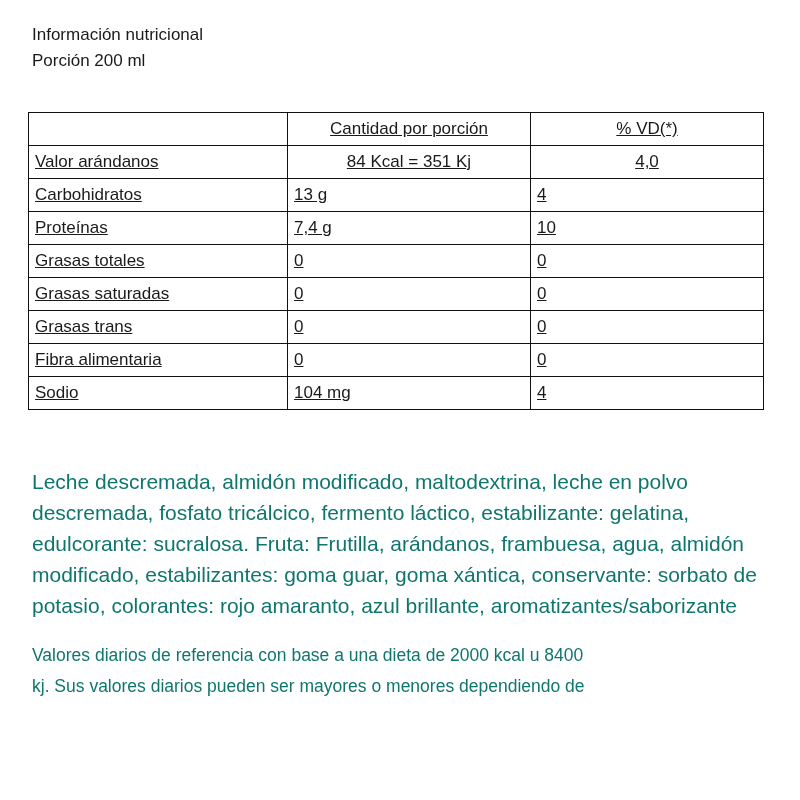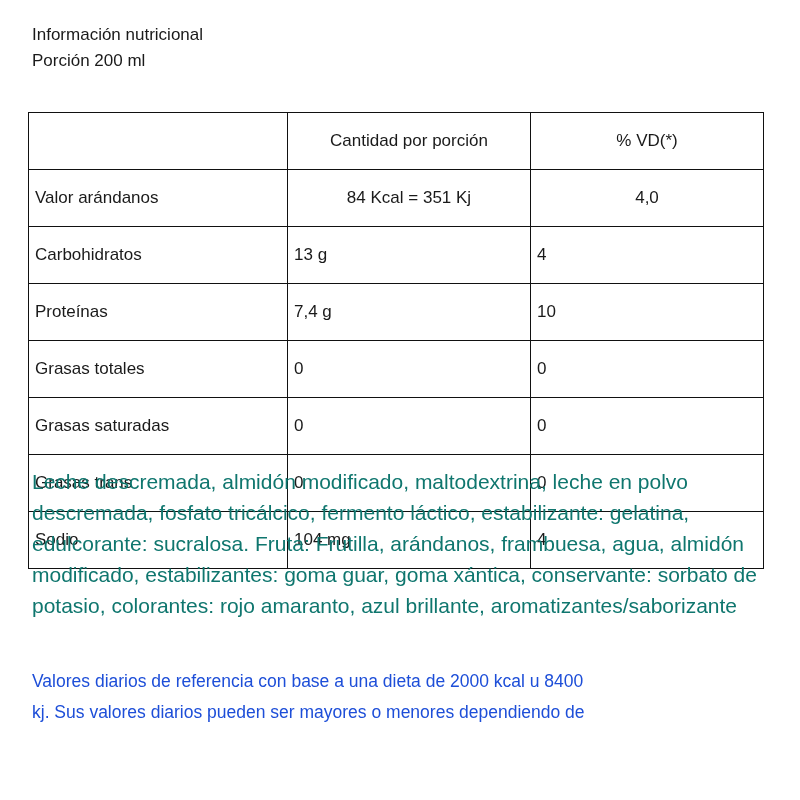--- a/index.html
+++ b/index.html
@@ -42,25 +42,26 @@
     top: 112px;
     width: 735px;
     border-collapse: collapse;
     table-layout: fixed;
     font-size: 17px;
     color: #1a1a1a;
   }
   .nutrition-table td {
     border: 1.5px solid #111111;
     height: 32px;
-    padding: 12px 6px;
+    padding: 0 6px;
     vertical-align: middle;
     line-height: 18px;
     overflow: hidden;
     white-space: nowrap;
+    text-decoration: underline;
   }
   .col-label  { width: 259px; }
   .col-amount { width: 243px; }
   .col-vd     { width: 233px; }
 
   .cell-center { text-align: center; }
   .cell-left   { text-align: left; }
 
   
   .ingredients {
@@ -71,25 +72,25 @@
     font-size: 21px;
     line-height: 31px;
     text-align: left;
     color: #0f766e;
   }
 
   
   .footnote {
     position: absolute;
     left: 32px;
-    top: 666px;
+    top: 640px;
     width: 745px;
     font-size: 17.5px;
     line-height: 31px;
-    color: #1d4ed8;
+    color: #0f766e;
   }
   .footnote .fn-line {
     display: block;
     white-space: nowrap;
   }
   .footnote .fn-line.centered {
     text-align: center;
   }
 </style>
 </head>
@@ -138,20 +139,25 @@
           <td class="cell-left">Grasas saturadas</td>
           <td class="cell-left">0</td>
           <td class="cell-left">0</td>
         </tr>
         <tr>
           <td class="cell-left">Grasas trans</td>
           <td class="cell-left">0</td>
           <td class="cell-left">0</td>
         </tr>
         <tr>
+          <td class="cell-left">Fibra alimentaria</td>
+          <td class="cell-left">0</td>
+          <td class="cell-left">0</td>
+        </tr>
+        <tr>
           <td class="cell-left">Sodio</td>
           <td class="cell-left">104 mg</td>
           <td class="cell-left">4</td>
         </tr>
       </tbody>
   </table>
 
   <div class="ingredients">Leche descremada, almidón modificado, maltodextrina, leche en polvo descremada, fosfato tricálcico, fermento láctico, estabilizante: gelatina, edulcorante: sucralosa. Fruta: Frutilla, arándanos, frambuesa, agua, almidón modificado, estabilizantes: goma guar, goma xántica, conservante: sorbato de potasio, colorantes: rojo amaranto, azul brillante, aromatizantes/saborizante</div>
 
   <div class="footnote">

